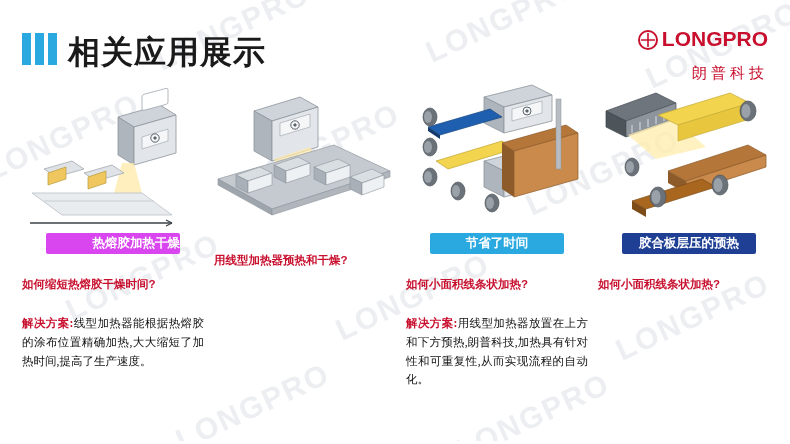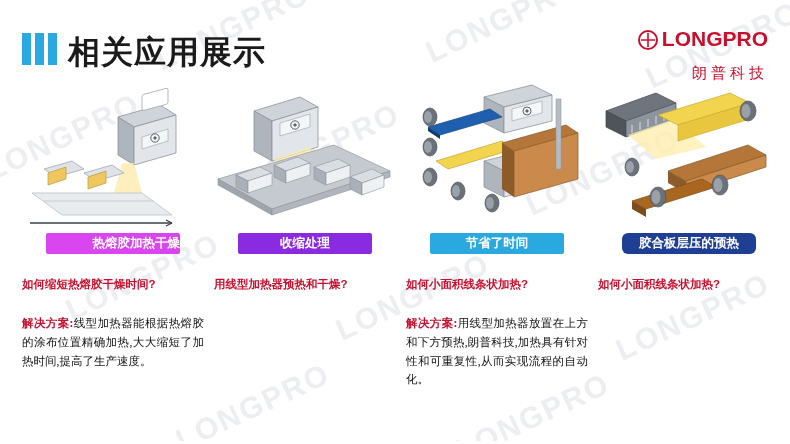--- a/index.html
+++ b/index.html
@@ -245,21 +245,20 @@
           <polygon points="100,92 112,98 112,110 100,104" fill="#a9b0b7" stroke="#8d949c" stroke-width="0.6"></polygon>
           <polygon points="112,98 136,90 136,102 112,110" fill="#eef1f4" stroke="#8d949c" stroke-width="0.6"></polygon>
         </g>
         <g>
           <polygon points="136,102 158,94 170,100 148,108" fill="#d9dee3" stroke="#8d949c" stroke-width="0.6"></polygon>
           <polygon points="136,102 148,108 148,120 136,114" fill="#a9b0b7" stroke="#8d949c" stroke-width="0.6"></polygon>
           <polygon points="148,108 170,100 170,112 148,120" fill="#eef1f4" stroke="#8d949c" stroke-width="0.6"></polygon>
         </g>
       </svg>
     </div>
-    <div class="badge" style="background:#8a2be2;">收缩处理</div>
     <div class="q">用线型加热器预热和干燥?</div>
   </div>
 
   <div class="col" style="left:406px;">
     <div class="art">
       <svg width="182" height="155" viewBox="0 0 182 155">
 
         <g>
           <polygon points="78,22 126,10 146,20 98,32" fill="#cfd4da" stroke="#8d949c" stroke-width="0.8"></polygon>
           <polygon points="78,22 98,32 98,58 78,48" fill="#aeb5bd" stroke="#8d949c" stroke-width="0.8"></polygon>
@@ -346,18 +345,18 @@
           <ellipse cx="34" cy="92" rx="7" ry="9"></ellipse>
         </g>
         <g fill="#9aa1a8">
           <ellipse cx="148" cy="36" rx="4.5" ry="7"></ellipse>
           <ellipse cx="120" cy="110" rx="4.5" ry="7"></ellipse>
           <ellipse cx="58" cy="122" rx="4.5" ry="7"></ellipse>
           <ellipse cx="32" cy="92" rx="4" ry="6"></ellipse>
         </g>
       </svg>
     </div>
-    <div class="badge" style="background:#1f3f94;border-radius:6px;">胶合板层压的预热</div>
+    <div class="badge" style="background:#1f3f94;">胶合板层压的预热</div>
     <div class="q">如何小面积线条状加热?</div>
   </div>
 
   <div class="bottom-bar"></div>
 </div>
 
 </body></html>

